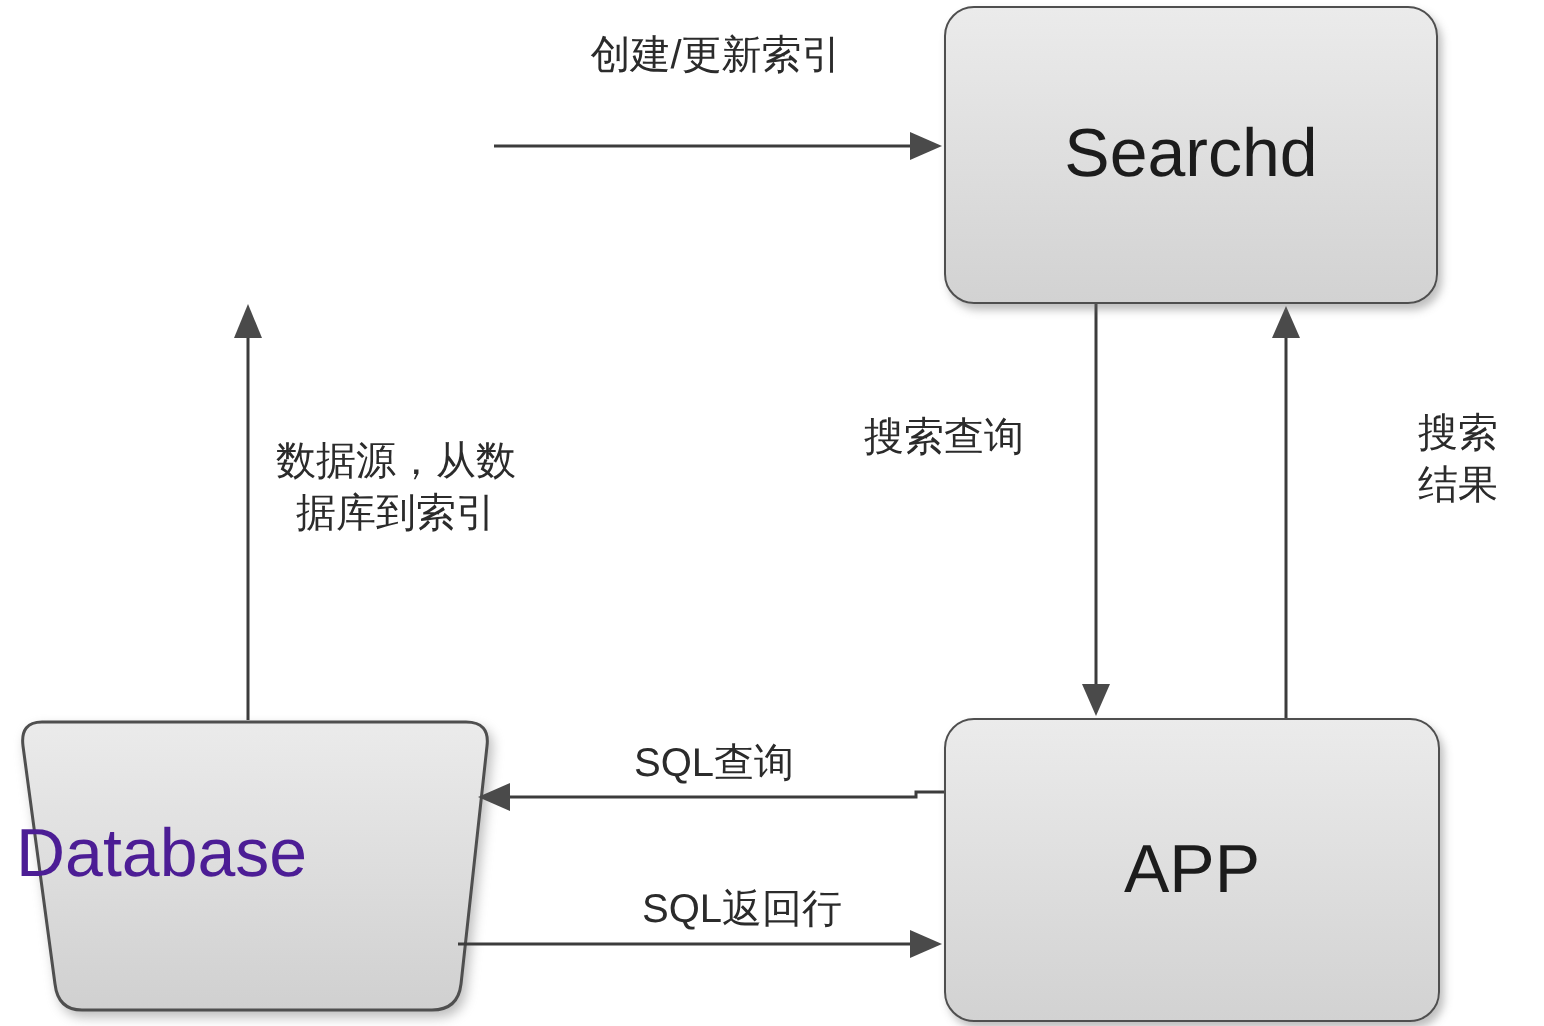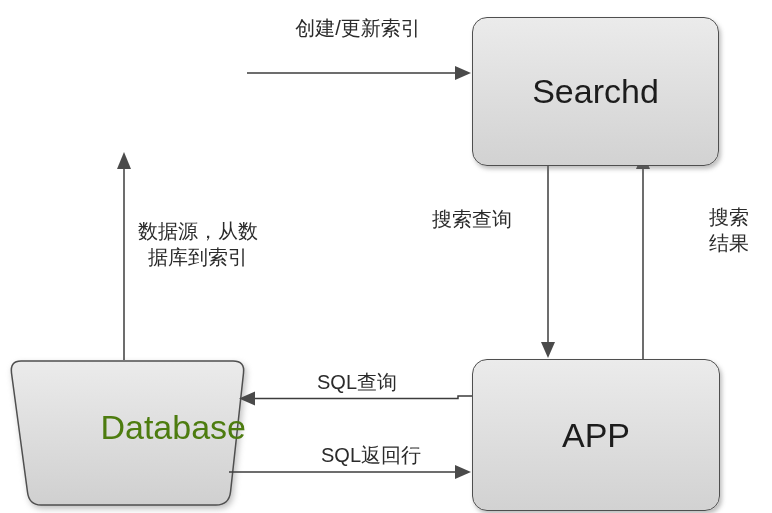--- a/index.html
+++ b/index.html
@@ -28,28 +28,28 @@
     justify-content: center;
     background: linear-gradient(#ebebeb, #d2d2d2);
     border: 1.5px solid #4f4f4f;
     border-radius: 15px;
     box-shadow: 2px 3px 4px rgba(110,110,110,0.45);
     color: #1c1c1c;
     font-size: 34px;
     letter-spacing: 0px;
   }
   #node-indexer { left: 3px;   top: 3px;   width: 242px; height: 146px; }
-  #node-searchd { left: 472px; top: 17px;   width: 245px; height: 147px; text-align: right; }
+  #node-searchd { left: 472px; top: 3px;   width: 245px; height: 147px; text-align: right; }
   #node-app     { left: 472px; top: 359px; width: 246px; height: 150px; text-align: right; }
   #node-database-label {
     position: absolute;
     z-index: 2;
     left: 8px; top: 408px; width: 238px;
-    text-align: right;
-    color: #4d7c0f;
+    text-align: left;
+    color: #4c1d95;
     font-size: 34px;
   }
   .edge-label {
     position: absolute;
     z-index: 3;
     transform: translateX(-50%);
     font-size: 20px;
     line-height: 26px;
     color: #2b2b2b;
     white-space: pre-line;

